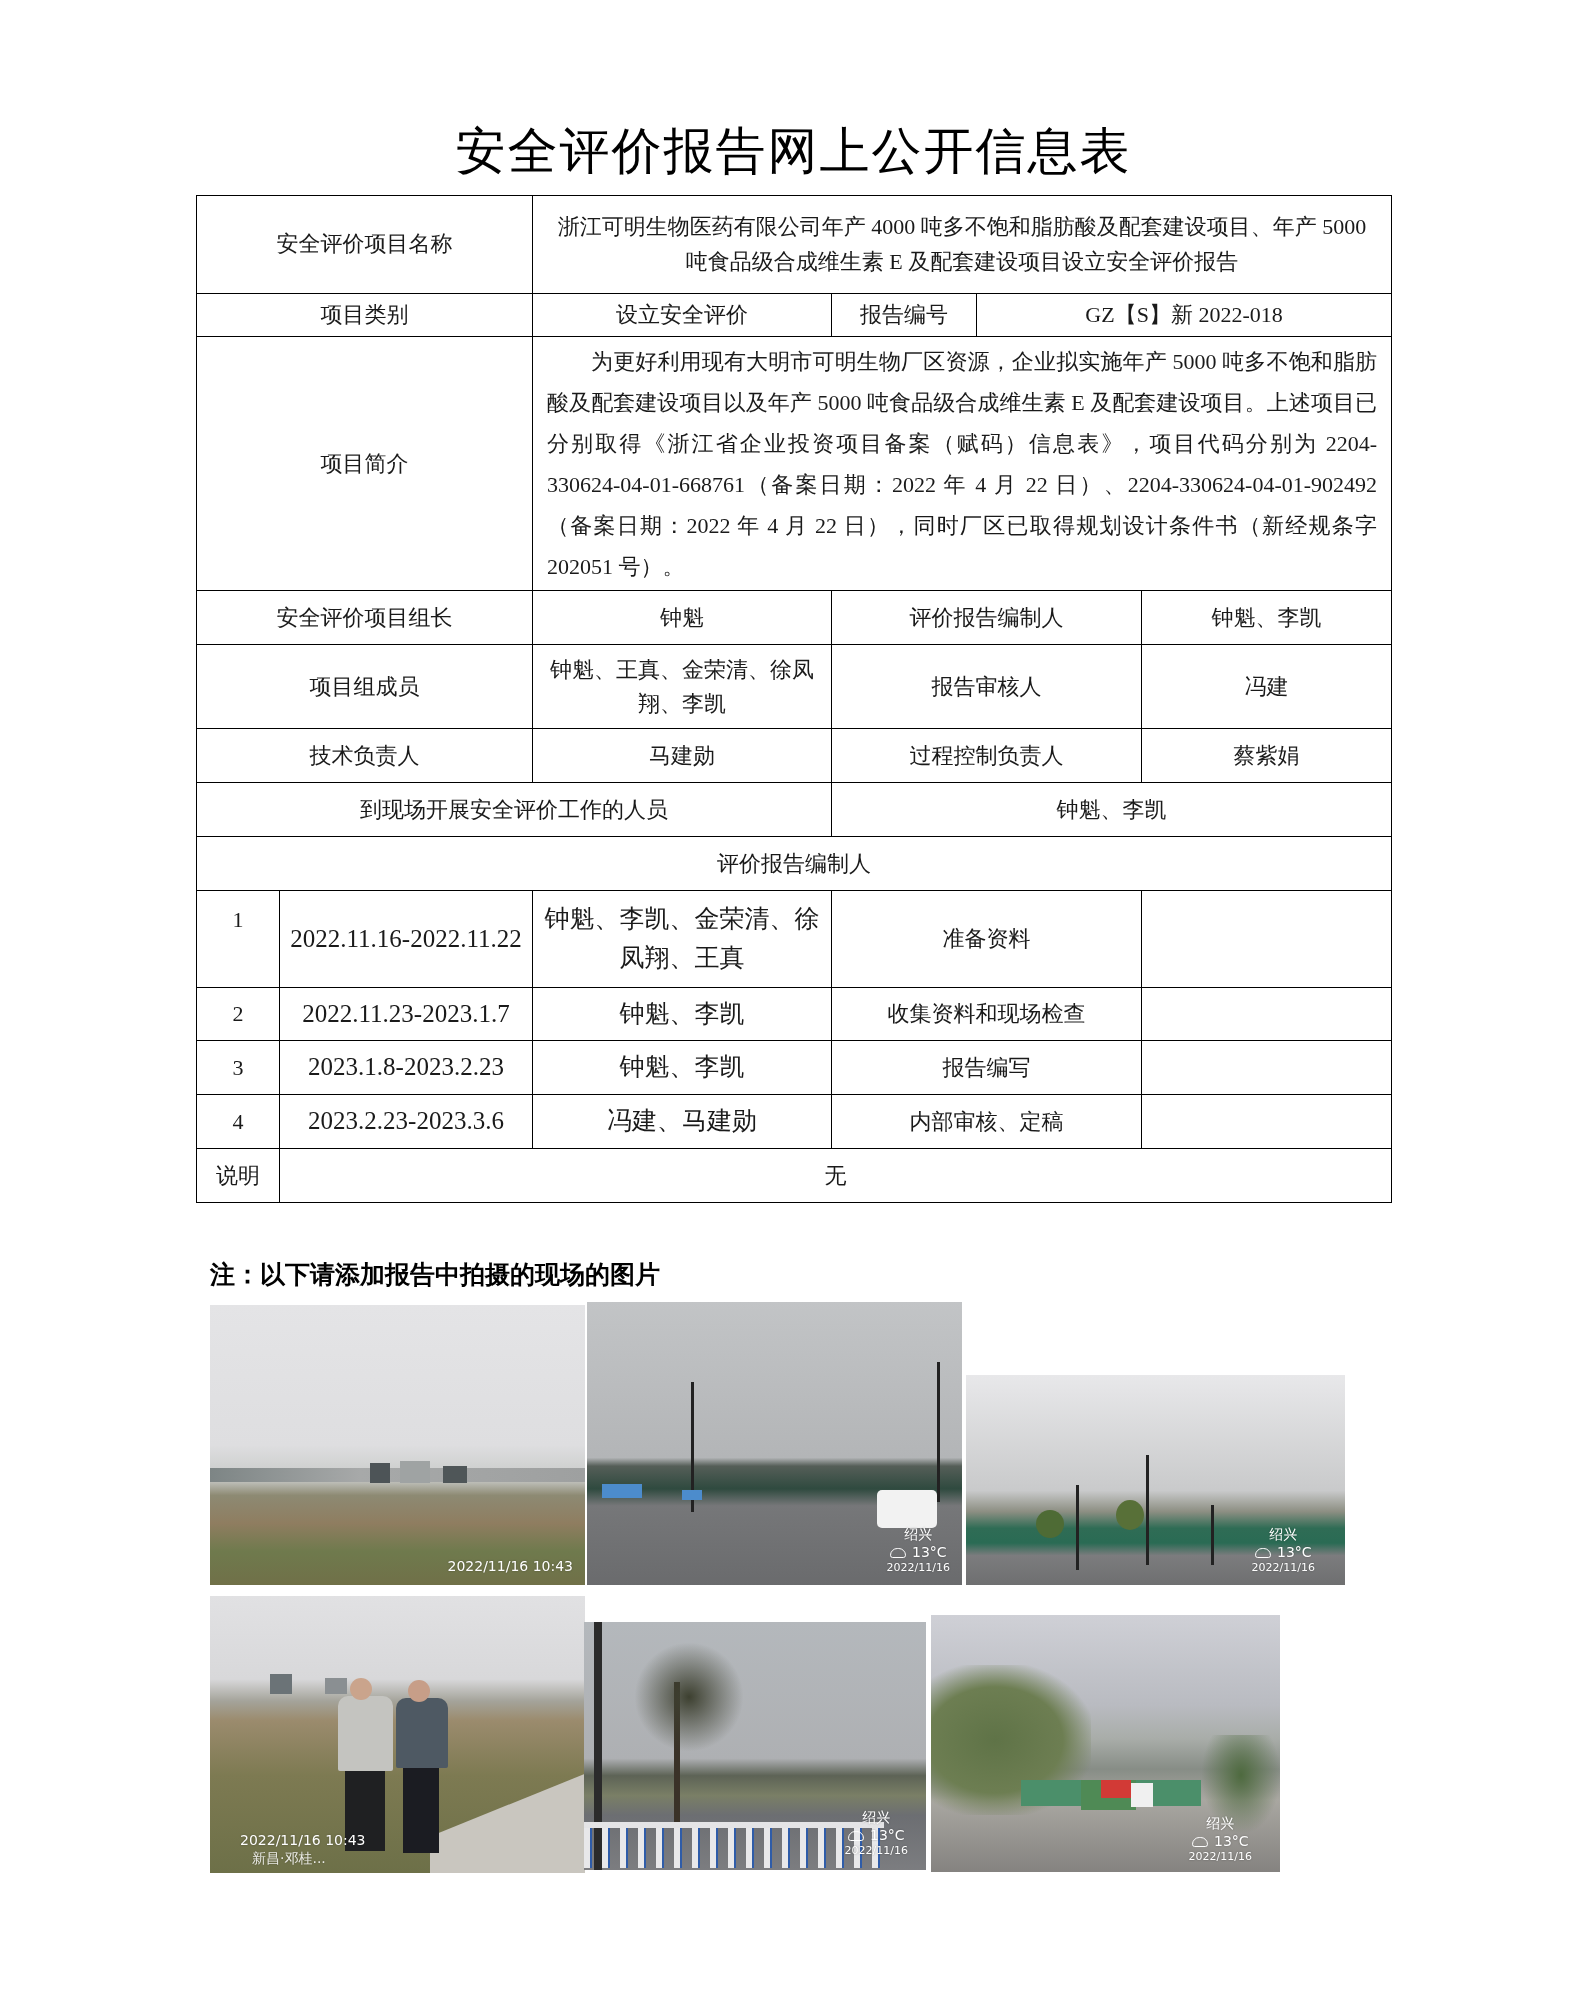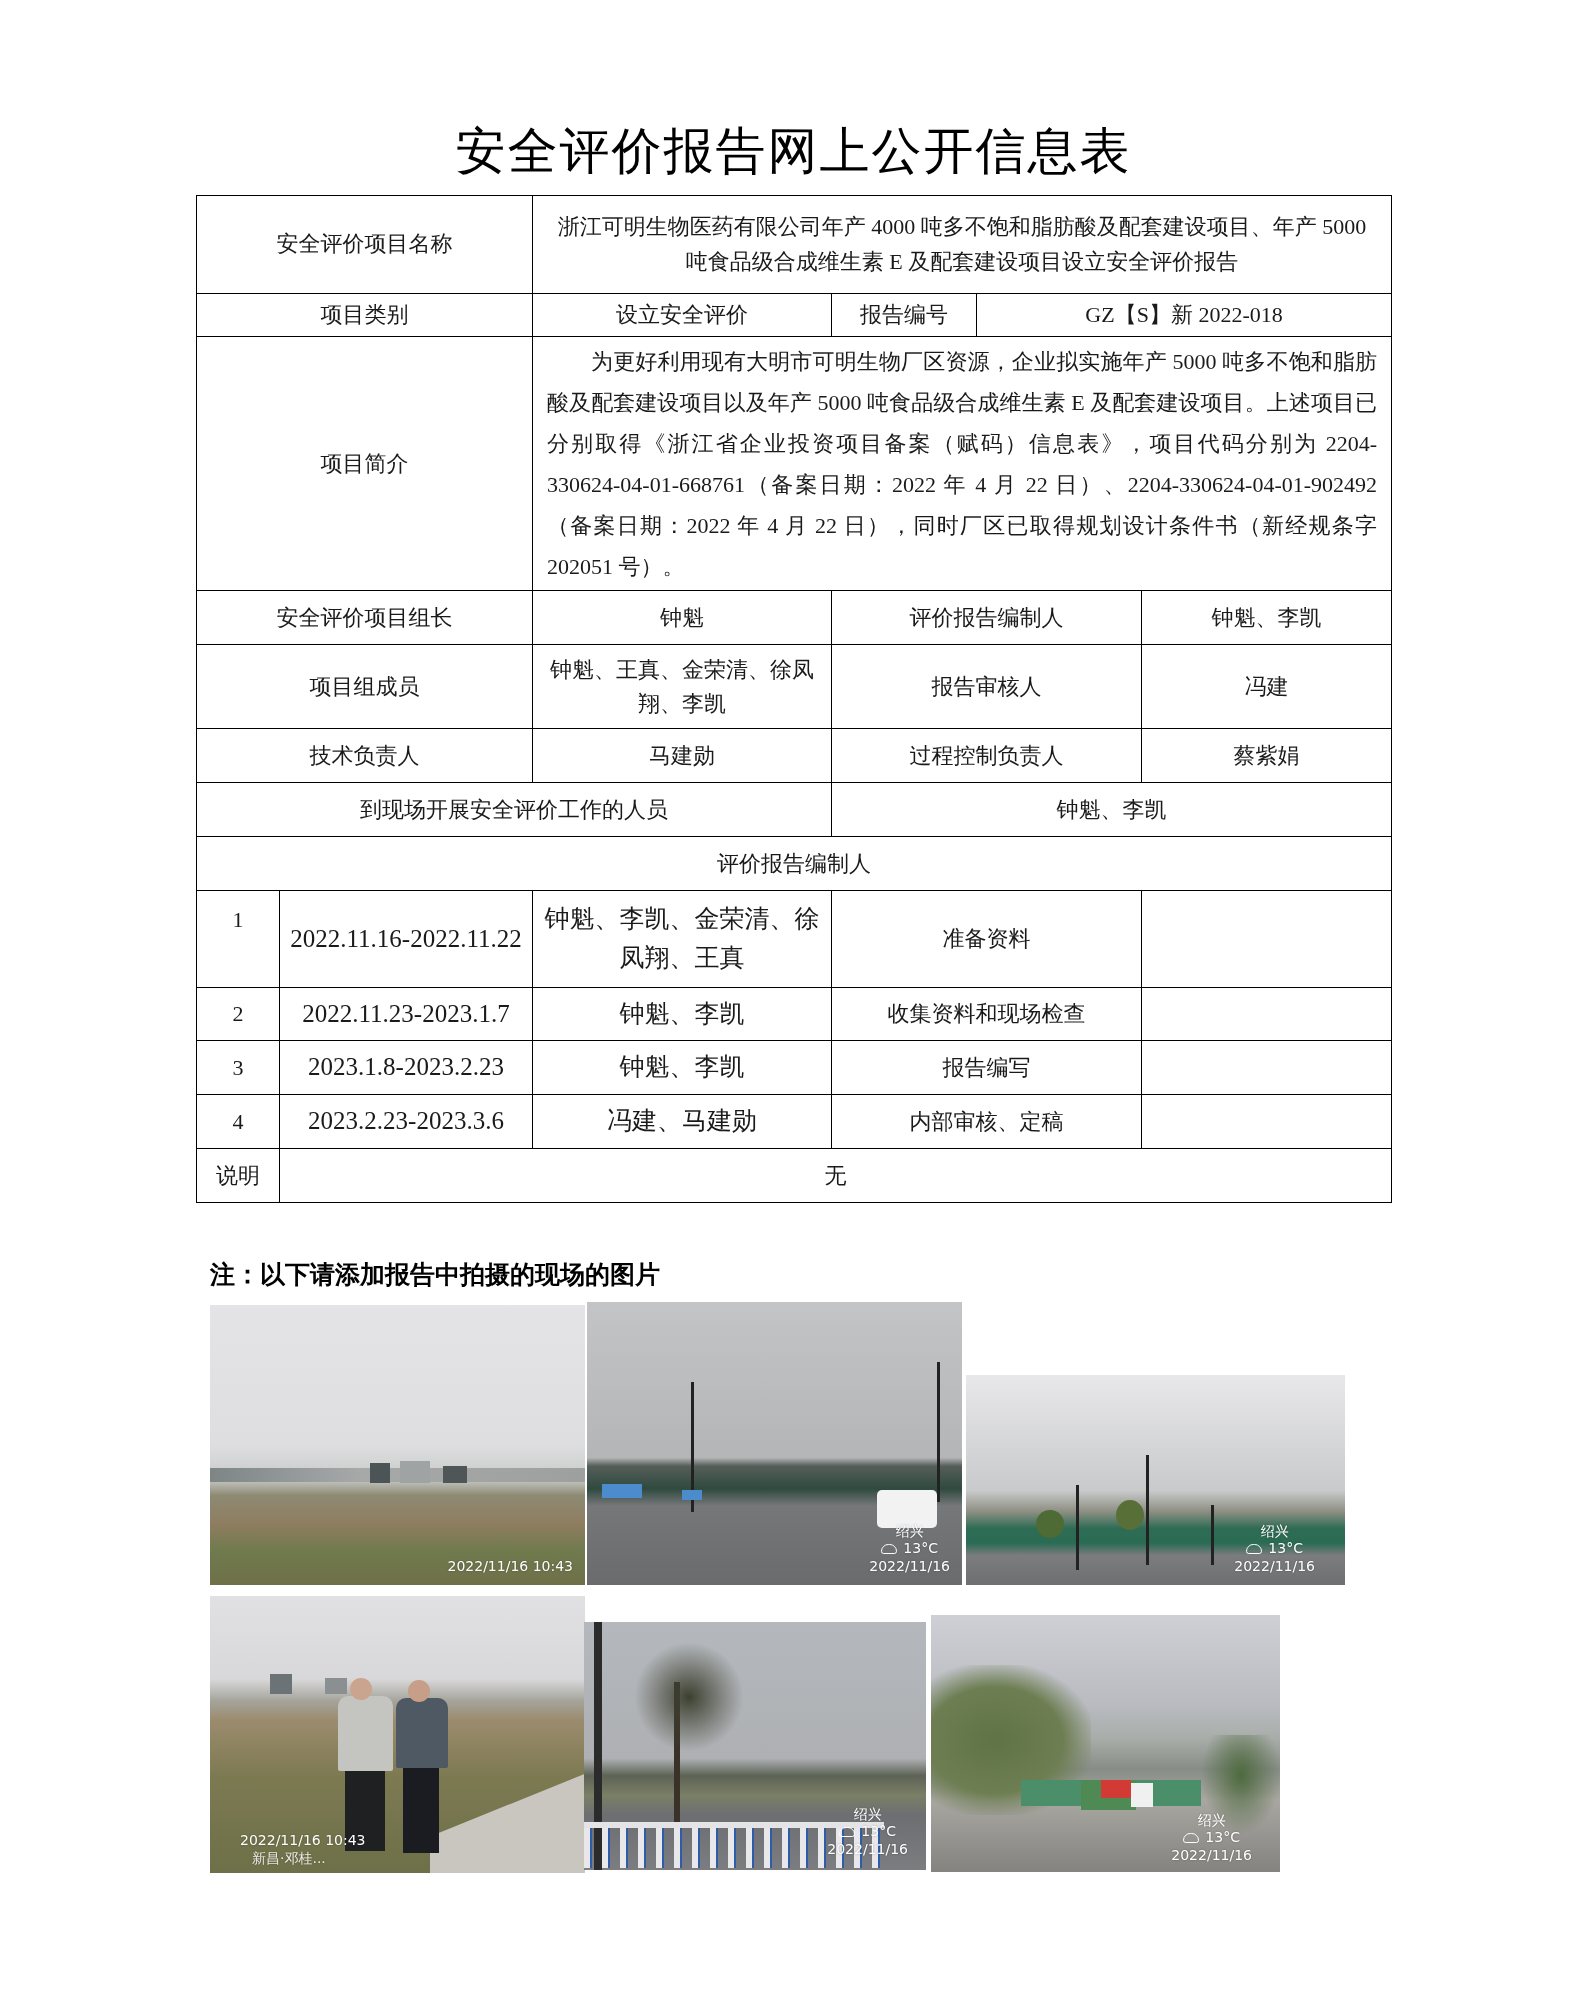--- a/index.html
+++ b/index.html
@@ -28,21 +28,21 @@
     position: absolute; left: 210px; top: 1258px; font-size: 25px; font-weight: bold; color: #000;
     font-family: "DejaVu Serif", "Liberation Serif", serif;
   }
   .photo { position: absolute; overflow: hidden; }
   .wm {
     position: absolute; color: #ffffff; font-family: "DejaVu Sans", "Liberation Sans", sans-serif;
     text-align: center; text-shadow: 0 0 2px rgba(0,0,0,0.35); line-height: 1.25;
   }
   .wm .city { font-size: 14px; }
   .wm .temp { font-size: 14px; }
-  .wm .date { font-size: 14px; }
+  .wm .date { font-size: 11px; }
   .wm .dt { font-size: 14px; }
   .cloud { display: inline-block; width: 14px; height: 8px; border: 1.5px solid #fff; border-radius: 8px 8px 3px 3px; margin-right: 6px; vertical-align: middle; }
 </style>
 </head>
 <body>
 
 <div class="title">安全评价报告网上公开信息表</div>
 
 <table class="info">
   <colgroup>

